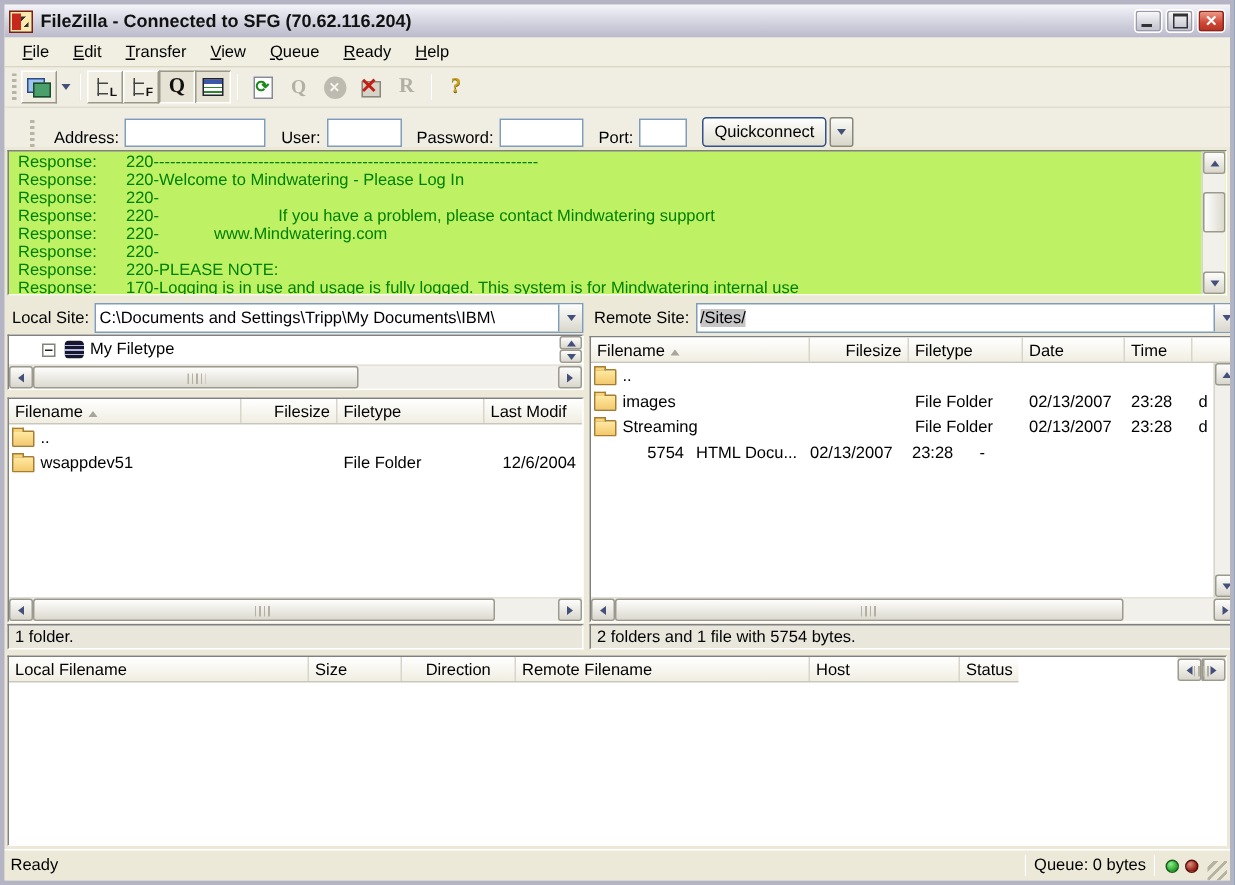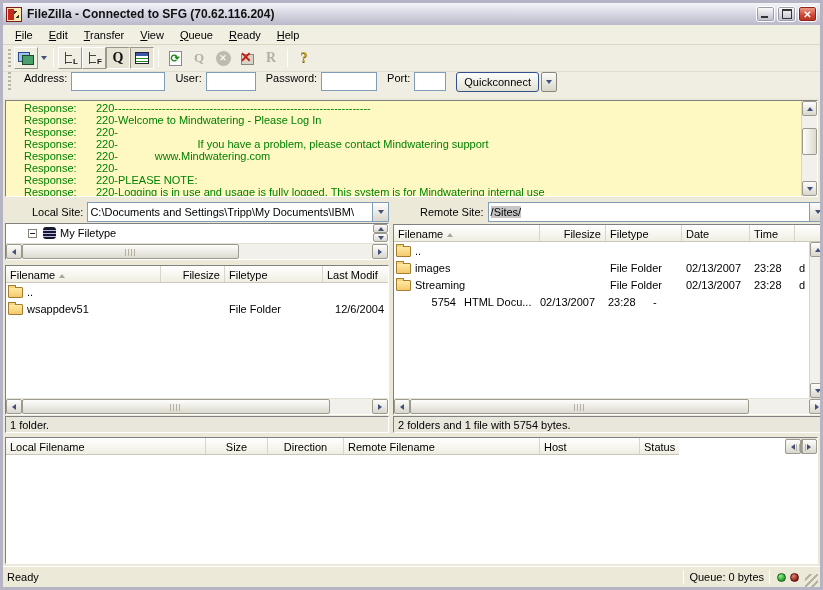--- a/index.html
+++ b/index.html
@@ -58,37 +58,37 @@
   .icon-q-gray{ font-weight:bold; font-size:13px; color:#b2b0a4; font-family:"Liberation Serif",serif; }
   .icon-cancel{ width:15px; height:15px; border-radius:50%; background:#bdbbb0; color:#f6f5ee; font-size:9px; font-weight:bold;
     display:flex; align-items:center; justify-content:center; }
   .icon-disc{ position:relative; width:16px; height:16px; }
   .icon-disc::before{ content:""; position:absolute; left:2px; top:4px; width:11px; height:9px; background:#d6d4c8; border:1px solid #8a887c; }
   .icon-disc span{ position:absolute; left:1px; top:-1px; color:#c41e14; font-weight:bold; font-size:14px; }
   .icon-r-gray{ font-weight:bold; font-size:14px; color:#b2b0a4; font-family:"Liberation Serif",serif; }
   .icon-help{ font-weight:bold; font-size:14px; color:#c9a020; text-shadow:0 1px 0 #6b5a10; font-family:"Liberation Serif",serif; }
 
   
-  .qcbar{ height:26px; flex:none; display:flex; align-items:flex-start; background:#f0eee2; padding-left:2px; }
+  .qcbar{ height:26px; flex:none; display:flex; align-items:flex-end; background:#f0eee2; padding-left:14px; }
   .qcbar label{ margin:0 4px 0 10px; color:#000; }
   .qc-input{ height:19px; border:1px solid #7f9db9; background:#fff; font-size:11px; padding:0 2px; }
   .qc-btn{ margin-left:10px; height:20px; padding:0 7px; border:1px solid #33518a; border-radius:3px;
     background:linear-gradient(180deg,#fefefe,#e3e1d2); font-size:11px; display:flex; align-items:center; }
   .qc-drop{ width:16px; height:20px; margin-left:2px; border:1px solid #8a887c; border-radius:2px;
     background:linear-gradient(180deg,#fbfbf8,#d8d6c8); display:flex; align-items:center; justify-content:center; }
 
   
   .tri-up{ width:0;height:0;border-left:3px solid transparent;border-right:3px solid transparent;border-bottom:4px solid #44507a; }
   .tri-down{ width:0;height:0;border-left:3px solid transparent;border-right:3px solid transparent;border-top:4px solid #44507a; }
   .tri-left{ width:0;height:0;border-top:3px solid transparent;border-bottom:3px solid transparent;border-right:4px solid #44507a; }
   .tri-right{ width:0;height:0;border-top:3px solid transparent;border-bottom:3px solid transparent;border-left:4px solid #44507a; }
 
   
-  .logpane{ height:97px; flex:none; margin:2px 2px 0; background:#fef9c3; position:relative;
-    border:1px solid; border-color:#808080 #fff #fff #808080; overflow:hidden; padding:1px 18px 0 14px; }
+  .logpane{ height:97px; flex:none; margin:2px 2px 0; background:#bef264; position:relative;
+    border:1px solid; border-color:#808080 #fff #fff #808080; overflow:hidden; padding:1px 18px 0 2px; }
   .log-line{ display:flex; line-height:12px; }
   .log-line .lp{ width:76px; flex:none; color:#008000; padding-left:4px; }
   .log-line .lv{ color:#008000; white-space:pre; }
   .vscroll{ position:absolute; right:0; top:0; bottom:0; width:16px; background:#f1f0ea;
     display:flex; flex-direction:column; border-left:1px solid #d8d6ca; }
   .sb-btn{ height:15px; width:100%; background:linear-gradient(180deg,#fdfdfc,#d9d7cc); border:1px solid #9c9a8e;
     border-radius:2px; display:flex; align-items:center; justify-content:center; flex:none; }
   .sb-btn.h{ width:16px; height:100%; }
   .vtrack{ flex:1; position:relative; }
   .vthumb{ position:absolute; left:0; right:0; top:18%; height:42%; border:1px solid #9c9a8e; border-radius:2px;
@@ -97,21 +97,21 @@
   .htrack{ flex:1; position:relative; }
   .hthumb{ position:absolute; top:0; bottom:0; border:1px solid #9c9a8e; border-radius:2px;
     background:linear-gradient(180deg,#fdfdfc,#dcdacf); }
   .hgrip{ position:absolute; left:50%; top:4px; width:12px; height:7px; transform:translateX(-50%);
     background:repeating-linear-gradient(90deg,#b4b1a2 0 1px,transparent 1px 3px); }
 
   
   .panes{ height:232px; flex:none; display:flex; margin:4px 2px 0; }
   .pane-left{ width:384px; flex:none; display:flex; flex-direction:column; margin-right:4px; }
   .pane-right{ flex:1; display:flex; flex-direction:column; }
-  .site-row{ height:21px; flex:none; display:flex; align-items:center;margin-left:24px; }
+  .site-row{ height:21px; flex:none; display:flex; align-items:center; }
   .site-row .sr-label{ margin:0 4px 0 3px; white-space:nowrap; }
   .combo{ flex:1; height:20px; border:1px solid #7f9db9; background:#fff; display:flex; align-items:center; }
   .combo .cv{ flex:1; padding:0 2px; white-space:nowrap; overflow:hidden; }
   .combo .cv .sel{ background:#c6c6c6; }
   .combo-btn{ width:16px; height:100%; border-left:1px solid #7f9db9; flex:none;
     background:linear-gradient(180deg,#fdfdfc,#d9d7cc); display:flex; align-items:center; justify-content:center; }
 
   .tree-box{ height:37px; flex:none; margin-top:1px; border:1px solid; border-color:#808080 #fff #fff #808080;
     background:#fff; display:flex; flex-direction:column; position:relative; }
   .tree-view{ height:19px; display:flex; align-items:center; padding-left:22px; }
@@ -275,21 +275,21 @@
     <div class="log-line">
         <span class="lp">Response:</span>
         <span class="lv">220-</span>
       </div>
     <div class="log-line">
         <span class="lp">Response:</span>
         <span class="lv">220-PLEASE NOTE:</span>
       </div>
     <div class="log-line">
         <span class="lp">Response:</span>
-        <span class="lv">220-Logging is in use and usage is fully logged. This system is for Mindwatering internal use</span>
+        <span class="lv">170-Logging is in use and usage is fully logged. This system is for Mindwatering internal use</span>
       </div>
     <div class="vscroll">
       <div class="sb-btn">
           <span class="tri-up"></span>
         </div>
       <div class="vtrack">
           <div class="vthumb"></div>
         </div>
       <div class="sb-btn">
           <span class="tri-down"></span>
@@ -493,21 +493,21 @@
       </div>
       <div class="status-strip">2 folders and 1 file with 5754 bytes.</div>
     </div>
   </div>
 
   <div class="queuepane">
     <div class="list-head">
       <div class="hcell" style="width:200px">
           <span>Local Filename</span>
         </div>
-      <div class="hcell" style="width:62px;justify-content:center">
+      <div class="hcell" style="width:62px;justify-content:flex-start">
           <span>Size</span>
         </div>
       <div class="hcell" style="width:76px;justify-content:center">
           <span>Direction</span>
         </div>
       <div class="hcell" style="width:196px">
           <span>Remote Filename</span>
         </div>
       <div class="hcell" style="width:100px">
           <span>Host</span>

